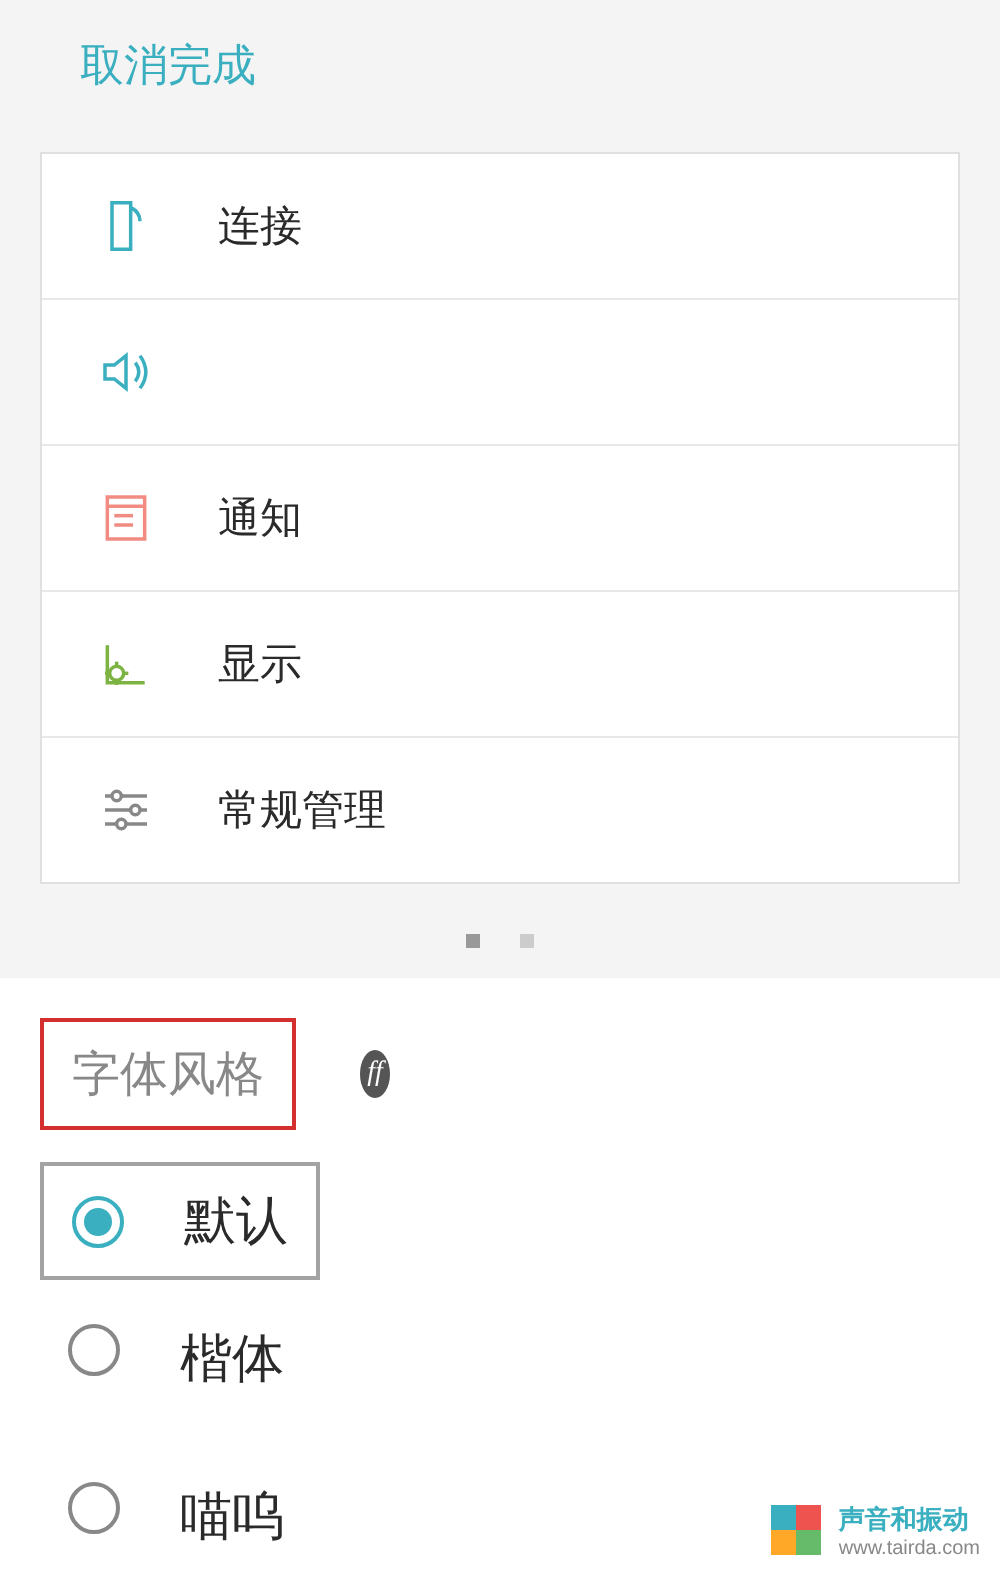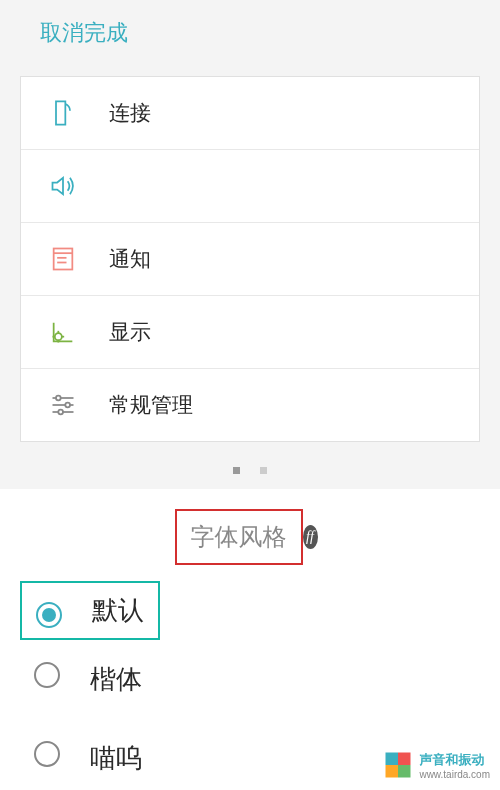--- a/index.html
+++ b/index.html
@@ -64,24 +64,25 @@
     }
     .dot.active {
       background: #999;
     }
     .lower-section {
       background: #fff;
       padding: 0 20px;
     }
     .section-header {
       display: flex;
-      justify-content: center;
+      justify-content: flex-start;
       align-items: center;
       padding: 20px 0 8px 0;
       position: relative;
+      gap: 32px;
     }
     .section-title-box {
       border: 2px solid #d32f2f;
       padding: 10px 14px;
       display: inline-block;
     }
     .section-title {
       font-size: 24px;
       color: #888;
       font-weight: 400;
@@ -94,25 +95,25 @@
       color: #fff;
       display: flex;
       align-items: center;
       justify-content: center;
       font-style: italic;
       font-size: 14px;
       font-family: serif;
       margin-right: 8px;
     }
     .font-option-box {
-      border: 2px solid #14b8a6;
+      border: 2px solid #a3a3a3;
       padding: 10px 14px;
       margin-top: 8px;
       display: inline-flex;
-      align-items: flex-end;
+      align-items: center;
     }
     .font-option {
       display: flex;
       align-items: flex-start;
       padding: 22px 14px;
       cursor: pointer;
     }
     .radio {
       width: 26px;
       height: 26px;

